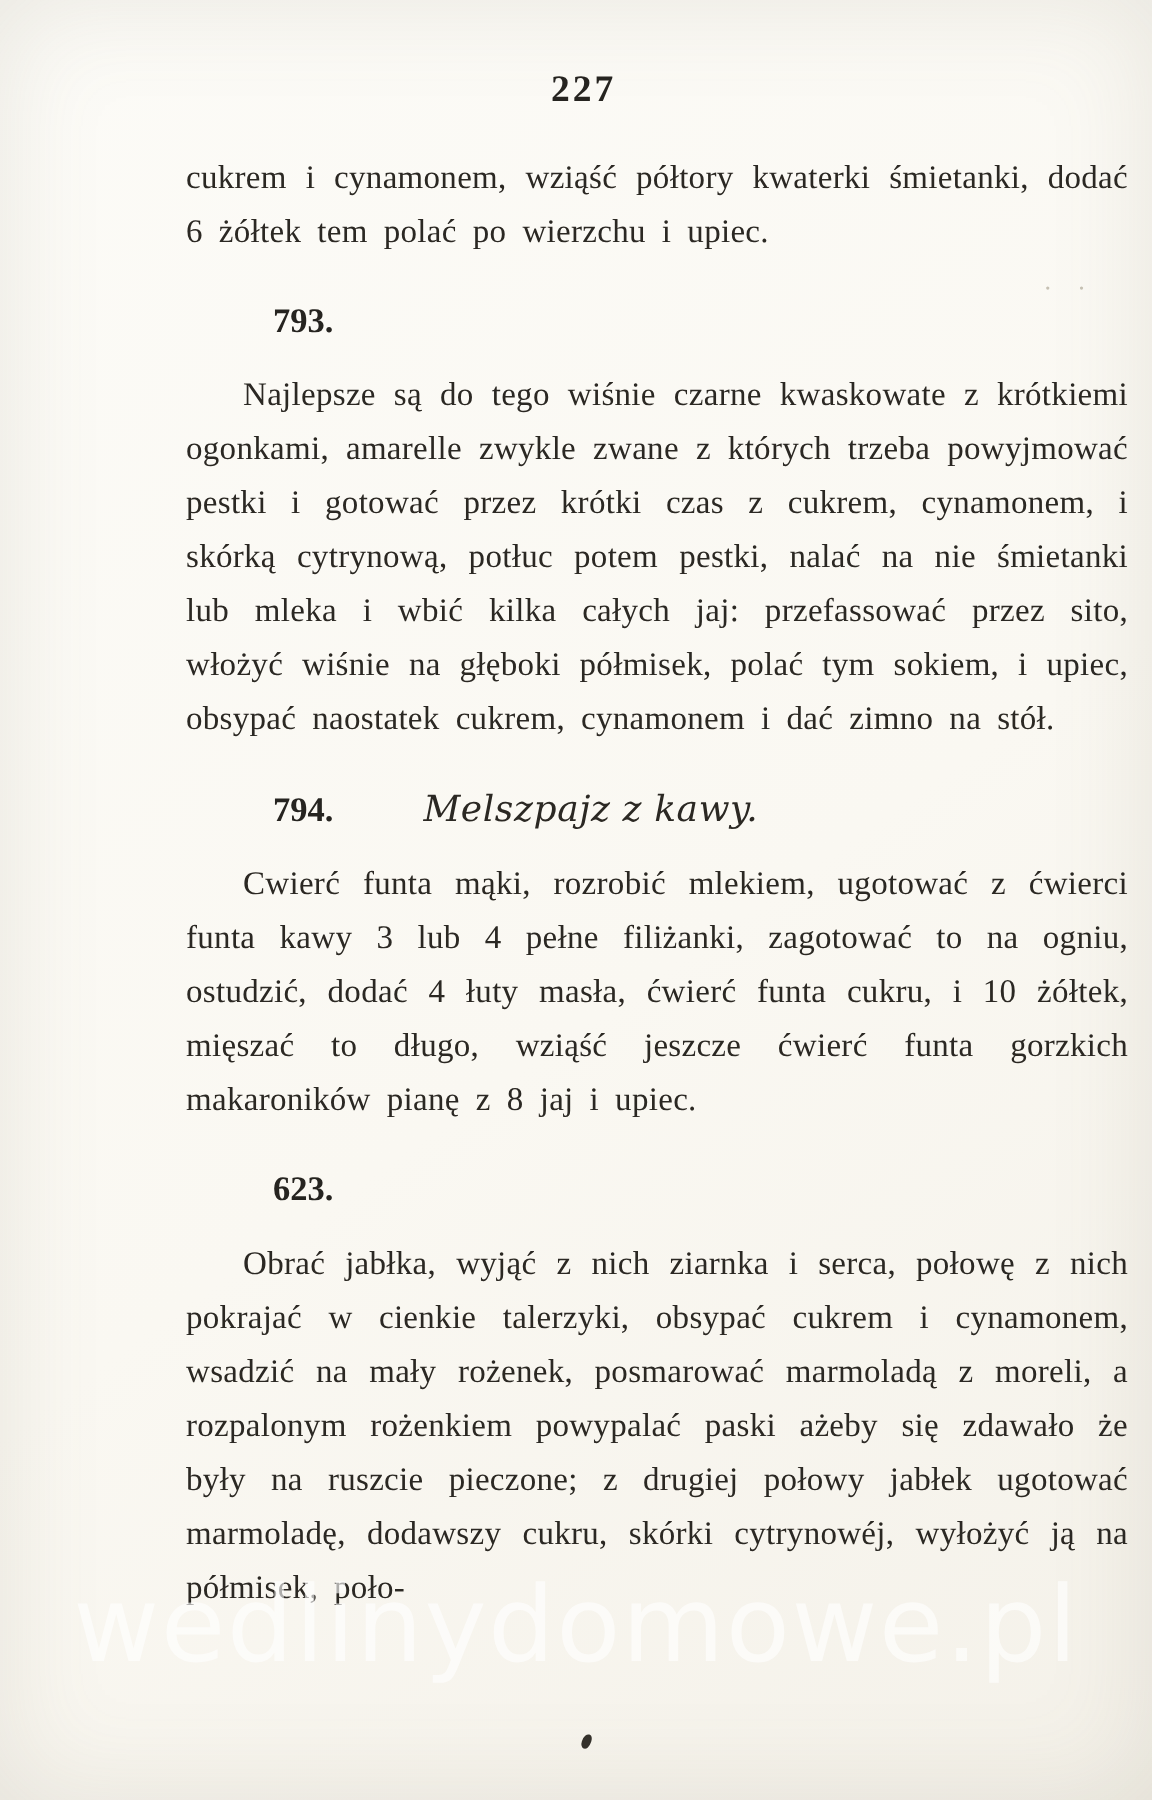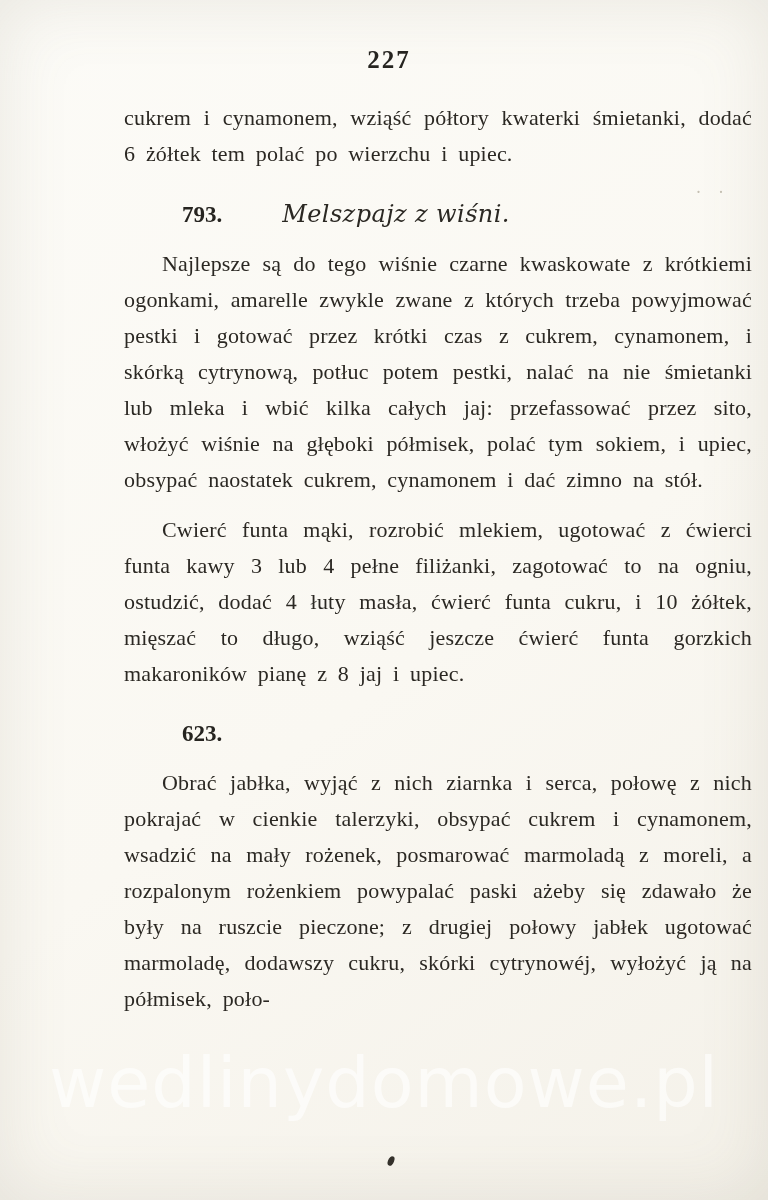--- a/index.html
+++ b/index.html
@@ -118,26 +118,29 @@
 
   <span class="print-specks">· ·</span>
 
   <div class="content">
 
     <p class="para no-indent">cukrem i cynamonem, wziąść półtory kwaterki śmietanki, dodać 6 żółtek tem polać po wierzchu i upiec.</p>
 
     <div class="recipe">
       <div class="recipe-heading">
         <span class="recipe-number">793.</span>
-        <span class="recipe-title">Melszpajz z wiśni.</span>
       </div>
       <p class="para">Najlepsze są do tego wiśnie czarne kwaskowate z krótkiemi ogonkami, amarelle zwykle zwane z których trzeba powyjmować pestki i gotować przez krótki czas z cukrem, cynamonem, i skórką cytrynową, potłuc potem pestki, nalać na nie śmietanki lub mleka i wbić kilka całych jaj: przefassować przez sito, włożyć wiśnie na głęboki półmisek, polać tym sokiem, i upiec, obsypać naostatek cukrem, cynamonem i dać zimno na stół.</p>
     </div>
 
     <div class="recipe">
+      <div class="recipe-heading">
+        <span class="recipe-number">794.</span>
+        <span class="recipe-title">Melszpajz z kawy.</span>
+      </div>
       <p class="para">Cwierć funta mąki, rozrobić mlekiem, ugotować z ćwierci funta kawy 3 lub 4 pełne filiżanki, zagotować to na ogniu, ostudzić, dodać 4 łuty masła, ćwierć funta cukru, i 10 żółtek, mięszać to długo, wziąść jeszcze ćwierć funta gorzkich makaroników pianę z 8 jaj i upiec.</p>
     </div>
 
     <div class="recipe">
       <div class="recipe-heading">
         <span class="recipe-number">623.</span>
       </div>
       <p class="para">Obrać jabłka, wyjąć z nich ziarnka i serca, połowę z nich pokrajać w cienkie talerzyki, obsypać cukrem i cynamonem, wsadzić na mały rożenek, posmarować marmoladą z moreli, a rozpalonym rożenkiem powypalać paski ażeby się zdawało że były na ruszcie pieczone; z drugiej połowy jabłek ugotować marmoladę, dodawszy cukru, skórki cytrynowéj, wyłożyć ją na półmisek, poło-</p>
     </div>
 

